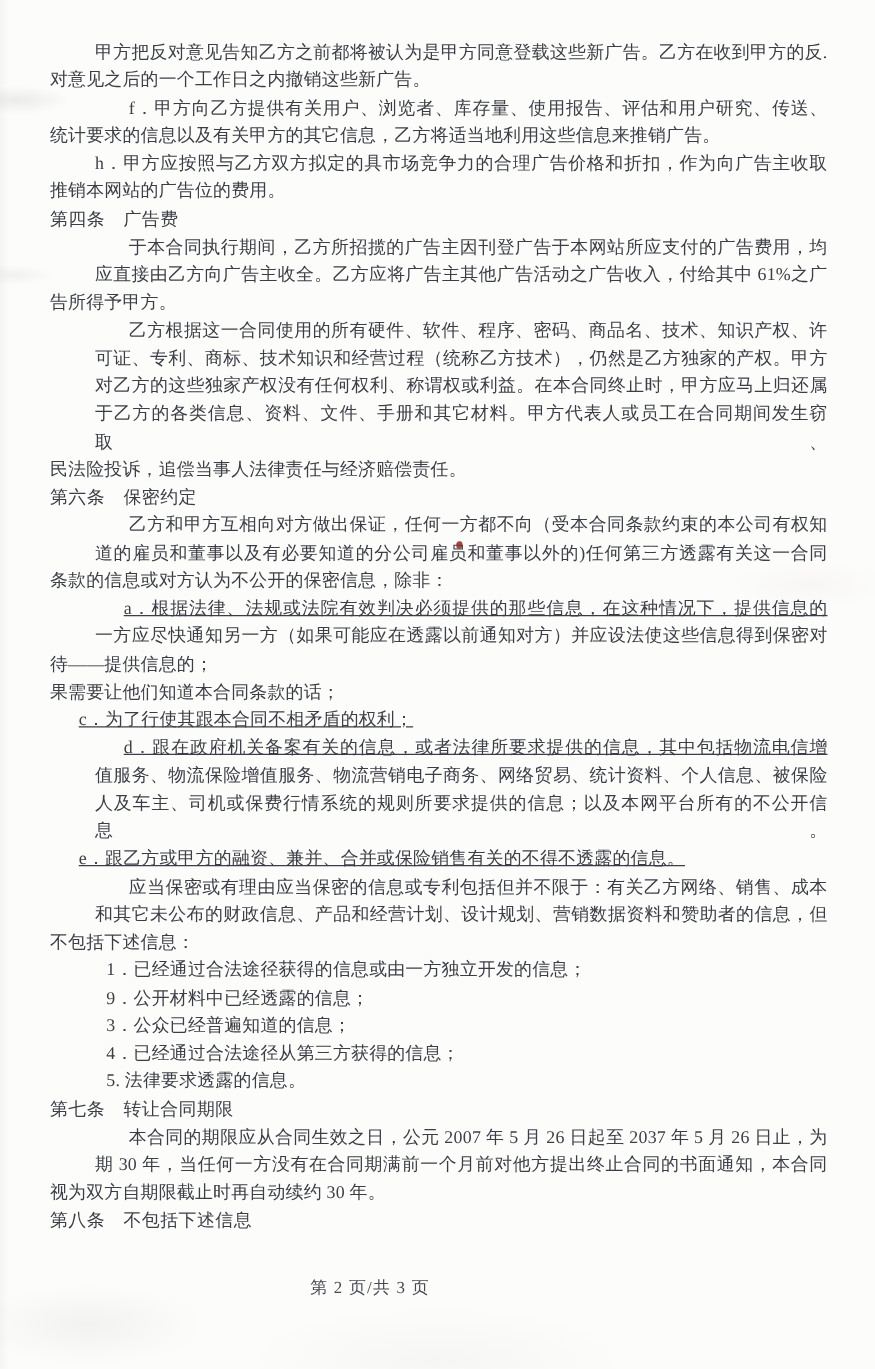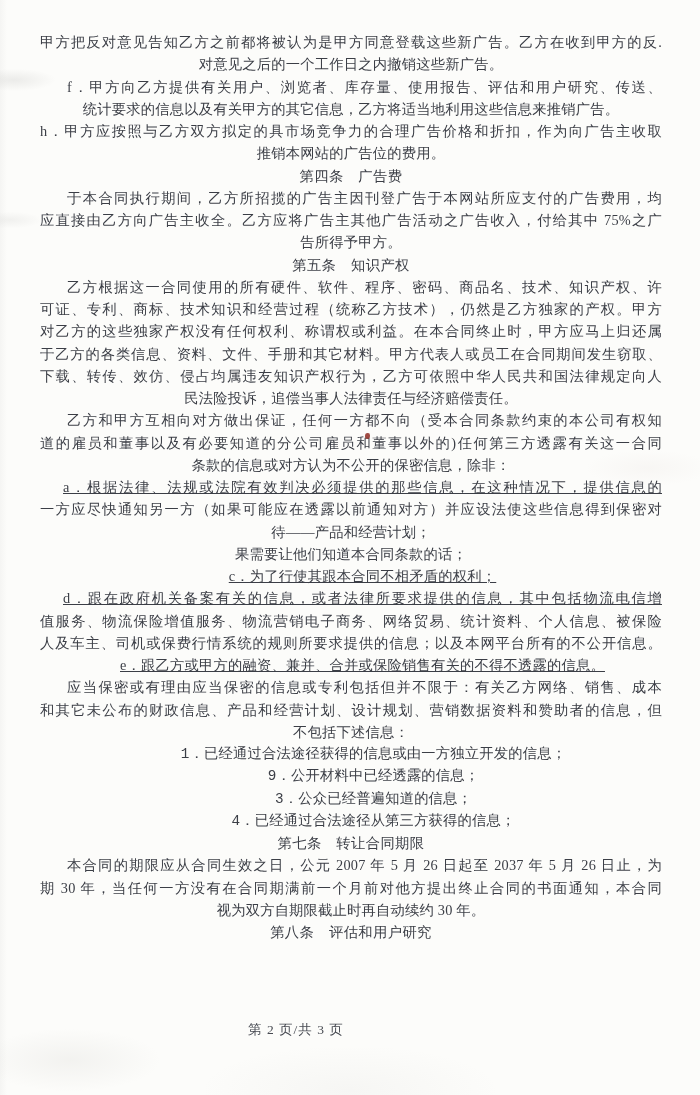--- a/index.html
+++ b/index.html
@@ -27,31 +27,32 @@
     left: 40px;
     top: 31px;
     width: 622px;
     font-size: 14.3px;
     line-height: 22.25px;
     letter-spacing: 0.2px;
   }
   .line {
     min-height: 22.25px;
     white-space: pre-wrap;
-    text-align: center;
+    text-align: left;
   }
   
   .line.j {
     text-align: justify;
     text-align-last: justify;
     text-justify: inter-character;
+    margin-left: 36px;
   }
   .ind-para   { text-indent: 27px; }
   .ind-letter { text-indent: 23px; text-decoration: underline; }
-  .ind-number { text-indent: 45px; font-family: Liberation Mono, monospace; }
+  .ind-number { text-indent: 45px; }
   .line.header { letter-spacing: 0.4px; font-family: Liberation Serif, serif; }
   .page-footer {
     position: absolute;
     left: 0;
     top: 1021px;
     width: 592px;
     text-align: center;
     font-size: 13.5px;
     letter-spacing: 1px;
     color: #474a52;
@@ -72,50 +73,50 @@
 
 <div class="page-text">
     <div class="line j">甲方把反对意见告知乙方之前都将被认为是甲方同意登载这些新广告。乙方在收到甲方的反.</div>
     <div class="line">对意见之后的一个工作日之内撤销这些新广告。</div>
     <div class="line j ind-para">f．甲方向乙方提供有关用户、浏览者、库存量、使用报告、评估和用户研究、传送、</div>
     <div class="line">统计要求的信息以及有关甲方的其它信息，乙方将适当地利用这些信息来推销广告。</div>
     <div class="line j">h．甲方应按照与乙方双方拟定的具市场竞争力的合理广告价格和折扣，作为向广告主收取</div>
     <div class="line">推销本网站的广告位的费用。</div>
     <div class="line header">第四条　广告费</div>
     <div class="line j ind-para">于本合同执行期间，乙方所招揽的广告主因刊登广告于本网站所应支付的广告费用，均</div>
-    <div class="line j">应直接由乙方向广告主收全。乙方应将广告主其他广告活动之广告收入，付给其中 75%之广</div>
+    <div class="line j">应直接由乙方向广告主收全。乙方应将广告主其他广告活动之广告收入，付给其中 61%之广</div>
     <div class="line">告所得予甲方。</div>
-    <div class="line header">第五条　知识产权</div>
     <div class="line j ind-para">乙方根据这一合同使用的所有硬件、软件、程序、密码、商品名、技术、知识产权、许</div>
     <div class="line j">可证、专利、商标、技术知识和经营过程（统称乙方技术），仍然是乙方独家的产权。甲方</div>
     <div class="line j">对乙方的这些独家产权没有任何权利、称谓权或利益。在本合同终止时，甲方应马上归还属</div>
     <div class="line j">于乙方的各类信息、资料、文件、手册和其它材料。甲方代表人或员工在合同期间发生窃取、</div>
-    <div class="line j">下载、转传、效仿、侵占均属违友知识产权行为，乙方可依照中华人民共和国法律规定向人</div>
     <div class="line">民法险投诉，追偿当事人法律责任与经济赔偿责任。</div>
+    <div class="line header">第六条　保密约定</div>
     <div class="line j ind-para">乙方和甲方互相向对方做出保证，任何一方都不向（受本合同条款约束的本公司有权知</div>
     <div class="line j">道的雇员和董事以及有必要知道的分公司雇员和董事以外的)任何第三方透露有关这一合同</div>
     <div class="line">条款的信息或对方认为不公开的保密信息，除非：</div>
     <div class="line j ind-letter">a．根据法律、法规或法院有效判决必须提供的那些信息，在这种情况下，提供信息的</div>
     <div class="line j">一方应尽快通知另一方（如果可能应在透露以前通知对方）并应设法使这些信息得到保密对</div>
-    <div class="line">待——产品和经营计划；</div>
+    <div class="line">待——提供信息的；</div>
     <div class="line">果需要让他们知道本合同条款的话；</div>
     <div class="line ind-letter">c．为了行使其跟本合同不相矛盾的权利；</div>
     <div class="line j ind-letter">d．跟在政府机关备案有关的信息，或者法律所要求提供的信息，其中包括物流电信增</div>
     <div class="line j">值服务、物流保险增值服务、物流营销电子商务、网络贸易、统计资料、个人信息、被保险</div>
     <div class="line j">人及车主、司机或保费行情系统的规则所要求提供的信息；以及本网平台所有的不公开信息。</div>
     <div class="line ind-letter">e．跟乙方或甲方的融资、兼并、合并或保险销售有关的不得不透露的信息。</div>
     <div class="line j ind-para">应当保密或有理由应当保密的信息或专利包括但并不限于：有关乙方网络、销售、成本</div>
     <div class="line j">和其它未公布的财政信息、产品和经营计划、设计规划、营销数据资料和赞助者的信息，但</div>
     <div class="line">不包括下述信息：</div>
     <div class="line ind-number">1．已经通过合法途径获得的信息或由一方独立开发的信息；</div>
     <div class="line ind-number">9．公开材料中已经透露的信息；</div>
     <div class="line ind-number">3．公众已经普遍知道的信息；</div>
     <div class="line ind-number">4．已经通过合法途径从第三方获得的信息；</div>
+    <div class="line ind-number">5. 法律要求透露的信息。</div>
     <div class="line header">第七条　转让合同期限</div>
     <div class="line j ind-para">本合同的期限应从合同生效之日，公元 2007 年 5 月 26 日起至 2037 年 5 月 26 日止，为</div>
     <div class="line j">期 30 年，当任何一方没有在合同期满前一个月前对他方提出终止合同的书面通知，本合同</div>
     <div class="line">视为双方自期限截止时再自动续约 30 年。</div>
-    <div class="line header">第八条　评估和用户研究</div>
+    <div class="line header">第八条　不包括下述信息</div>
   </div>
 
 <div class="ink-speck"></div>
 
 <div class="page-footer">第 2 页/共 3 页</div>
 
 </body></html>

